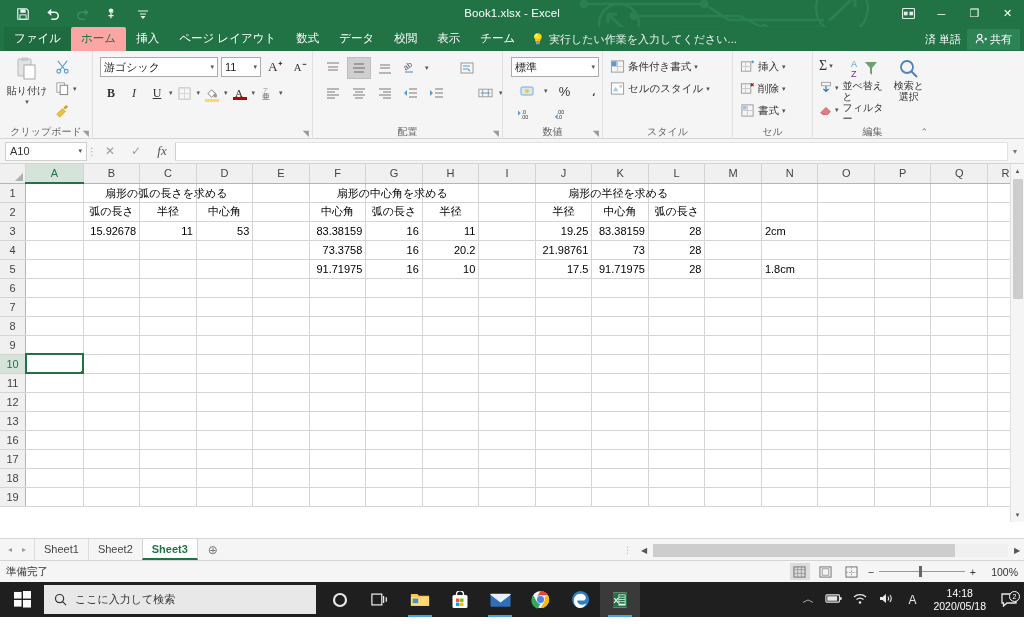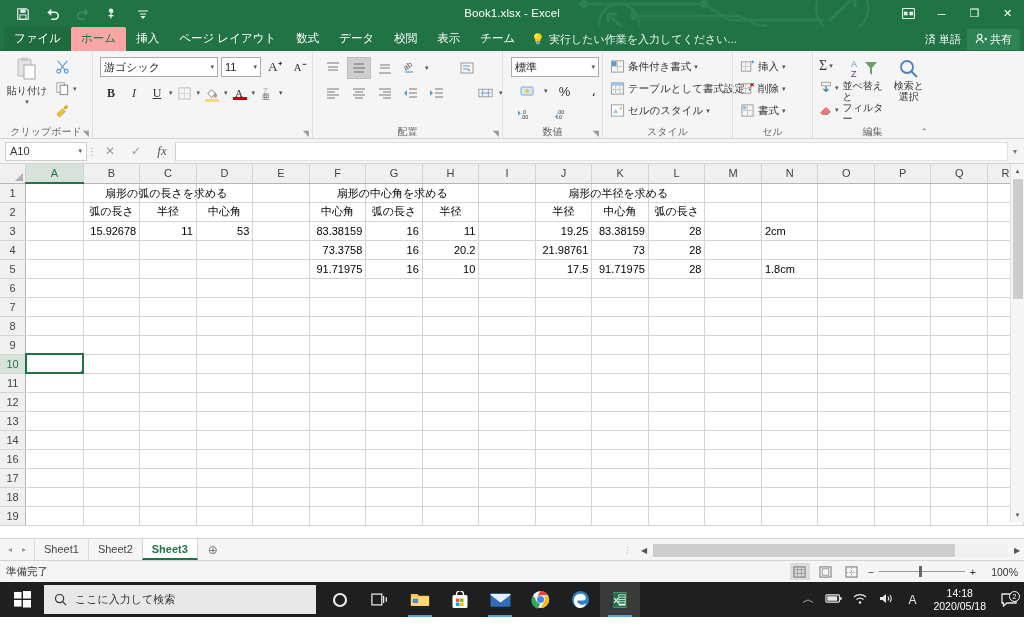--- a/index.html
+++ b/index.html
@@ -601,29 +601,20 @@
           <svg width="15" height="15" viewBox="0 0 16 16">
               <rect x="1.5" y="2" width="13" height="12" fill="none" stroke="#9a9a9a"></rect>
               <rect x="2" y="2.5" width="5" height="5" fill="#5b9bd5"></rect>
               <path d="M8 2.5v11M1.5 8h13" stroke="#c7c7c7"></path>
             </svg>
           <span>条件付き書式</span>
           <span class="caret">▾</span>
         </div>
         <div class="btn-sm">
           <svg width="15" height="15" viewBox="0 0 16 16">
-              <rect x="1.5" y="2" width="13" height="12" fill="none" stroke="#9a9a9a"></rect>
-              <rect x="1.5" y="2" width="13" height="3" fill="#9dc3e6"></rect>
-              <path d="M6 5v9M10.5 5v9M1.5 9h13" stroke="#c7c7c7"></path>
-            </svg>
-          <span>テーブルとして書式設定</span>
-          <span class="caret">▾</span>
-        </div>
-        <div class="btn-sm">
-          <svg width="15" height="15" viewBox="0 0 16 16">
               <rect x="1.5" y="2" width="13" height="12" fill="#fff" stroke="#9a9a9a"></rect>
               <path d="M3 11l3-5 3 5z" fill="#a7c7e7"></path>
               <path d="M10 4h3v3h-3z" fill="#e7c7a7"></path>
             </svg>
           <span>セルのスタイル</span>
           <span class="caret">▾</span>
         </div>
       </div>
       <div class="group-label">スタイル</div>
     </div>
@@ -1021,41 +1012,20 @@
             <td class="lft" style="width: 55px;"></td>
             <td class="lft" style="width: 55px;"></td>
             <td class="lft" style="width: 55px;"></td>
             <td class="lft" style="width: 55px;"></td>
             <td class="lft" style="width: 55px;"></td>
             <td class="lft" style="width: 55px;"></td>
             <td class="lft" style="width: 55px;"></td>
             <td class="lft" style="width: 35px;"></td>
           </tr>
           <tr>
-            <th class="rowhdr">14</th>
-            <td class="lft" style="width: 56px;"></td>
-            <td class="lft" style="width: 55px;"></td>
-            <td class="lft" style="width: 55px;"></td>
-            <td class="lft" style="width: 55px;"></td>
-            <td class="lft" style="width: 55px;"></td>
-            <td class="lft" style="width: 55px;"></td>
-            <td class="lft" style="width: 55px;"></td>
-            <td class="lft" style="width: 55px;"></td>
-            <td class="lft" style="width: 55px;"></td>
-            <td class="lft" style="width: 55px;"></td>
-            <td class="lft" style="width: 55px;"></td>
-            <td class="lft" style="width: 55px;"></td>
-            <td class="lft" style="width: 55px;"></td>
-            <td class="lft" style="width: 55px;"></td>
-            <td class="lft" style="width: 55px;"></td>
-            <td class="lft" style="width: 55px;"></td>
-            <td class="lft" style="width: 55px;"></td>
-            <td class="lft" style="width: 35px;"></td>
-          </tr>
-          <tr>
             <th class="rowhdr">16</th>
             <td class="lft" style="width: 56px;"></td>
             <td class="lft" style="width: 55px;"></td>
             <td class="lft" style="width: 55px;"></td>
             <td class="lft" style="width: 55px;"></td>
             <td class="lft" style="width: 55px;"></td>
             <td class="lft" style="width: 55px;"></td>
             <td class="lft" style="width: 55px;"></td>
             <td class="lft" style="width: 55px;"></td>
             <td class="lft" style="width: 55px;"></td>

